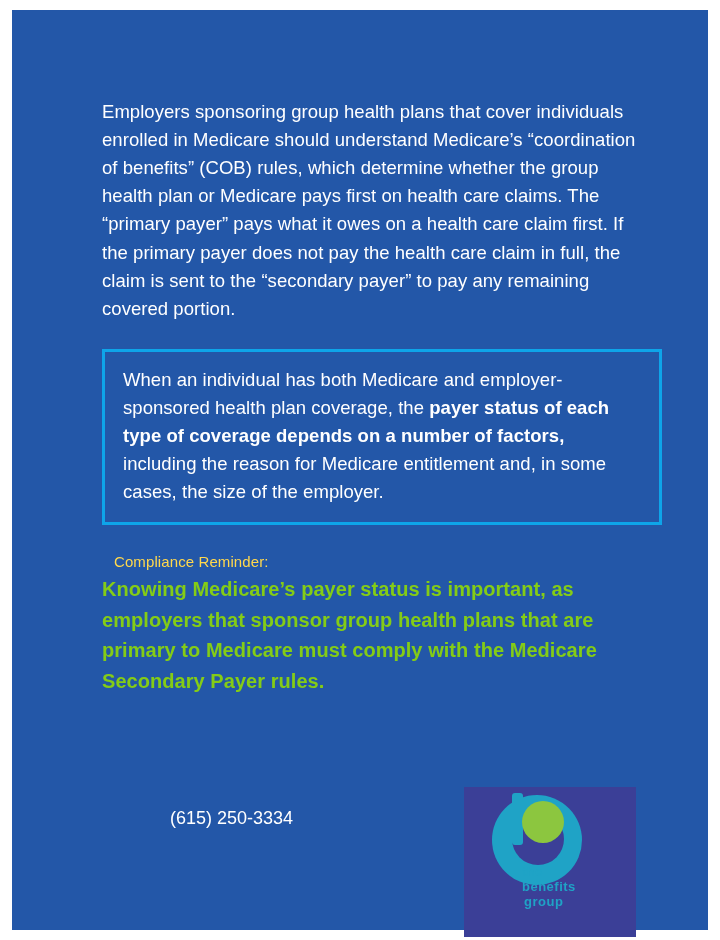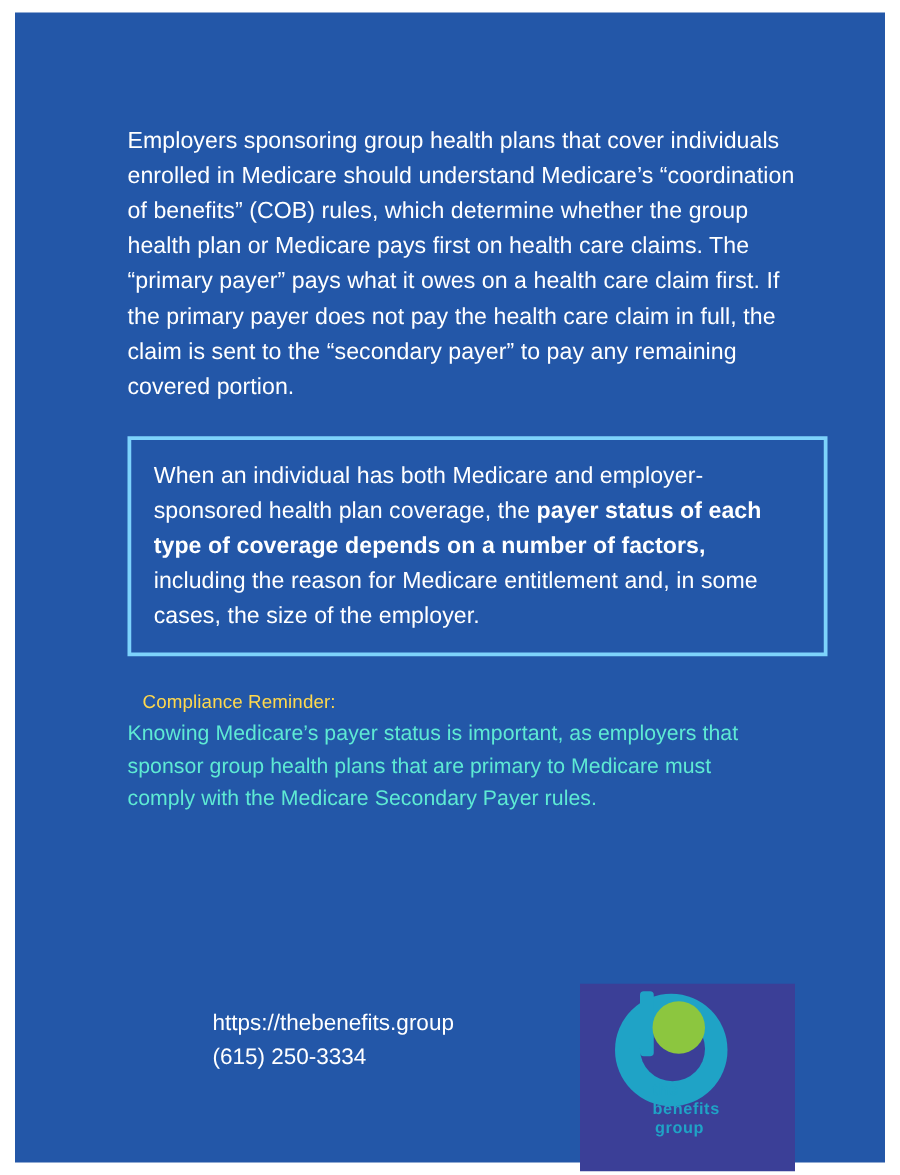--- a/index.html
+++ b/index.html
@@ -43,21 +43,21 @@
     font-size: 18.5px;
     line-height: 1.52;
     width: 545px;
     letter-spacing: 0.05px;
   }
   p.body-text b {
     font-weight: normal;
   }
   .callout {
     margin-top: 26px;
-    border: 3px solid #7dd3fc;
+    border: 3px solid #0ea5e9;
     padding: 14px 18px 16px 18px;
     width: 560px;
     box-sizing: border-box;
   }
   .callout p {
     margin: 0;
     color: #ffffff;
     font-size: 18.5px;
     line-height: 1.52;
     letter-spacing: 0.05px;
@@ -65,25 +65,26 @@
   .callout p b { font-weight: bold; }
   .reminder-head {
     margin: 28px 0 0 12px;
     color: #ffd84d;
     font-size: 15px;
     font-weight: normal;
     letter-spacing: 0.1px;
   }
   p.reminder-body {
     margin: 4px 0 0 0;
-    color: #5eead4;
-    font-size: 17px;
+    color: #84cc16;
+    font-size: 20px;
     line-height: 1.52;
     width: 520px;
     letter-spacing: 0.05px;
+    font-weight: bold;
   }
   .footer {
     position: absolute;
     left: 158px;
     top: 795px;
     width: 480px;
     height: 110px;
   }
   .contact {
     position: absolute;
@@ -162,21 +163,20 @@
     <div class="callout">
       <p><span>When an individual has both Medicare and employer-sponsored health plan coverage, the </span><b>payer status of each type of coverage depends on a number of factors,</b><span> including the reason for Medicare entitlement and, in some cases, the size of the employer.</span></p>
     </div>
 
     <p class="reminder-head">Compliance Reminder:</p>
     <p class="reminder-body">Knowing Medicare’s payer status is important, as employers that sponsor group health plans that are primary to Medicare must comply with the Medicare Secondary Payer rules.</p>
   </div>
 
   <div class="footer">
     <div class="contact">
-      <div>https://thebenefits.group</div>
       <div>(615) 250-3334</div>
     </div>
 
     <div class="logo">
       <div class="logo-circle"></div>
       <div class="logo-inner"></div>
       <div class="logo-stem"></div>
       <div class="logo-dot"></div>
       <div class="logo-text">
         <div>the</div>

